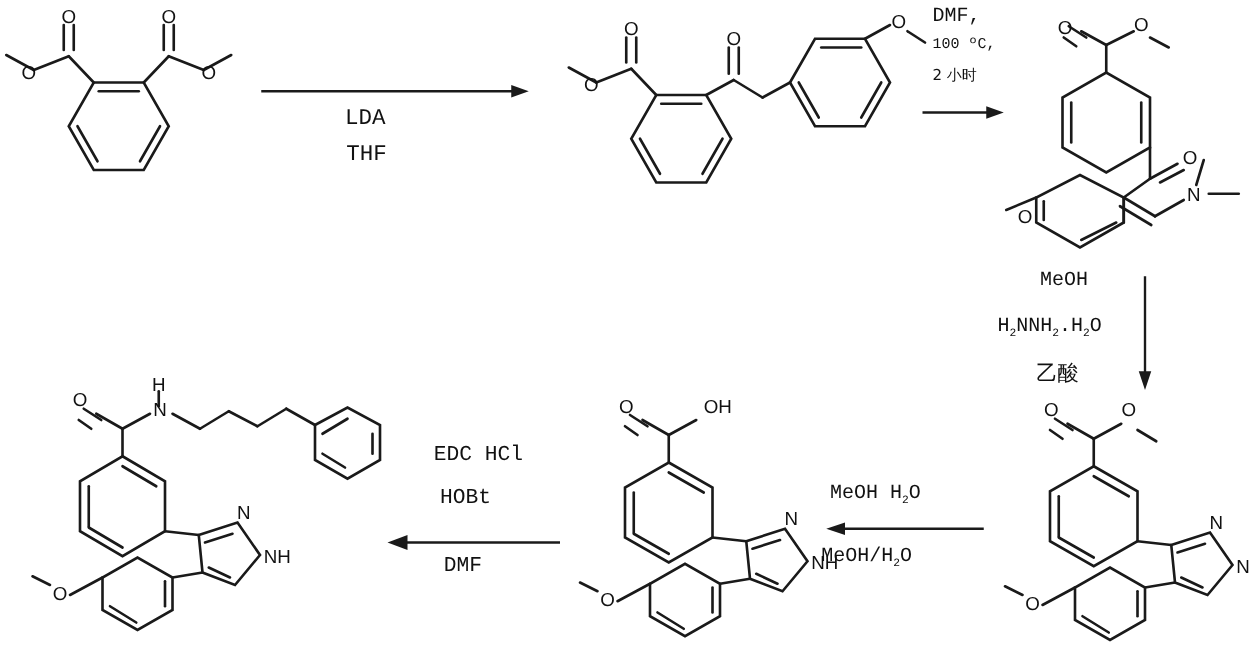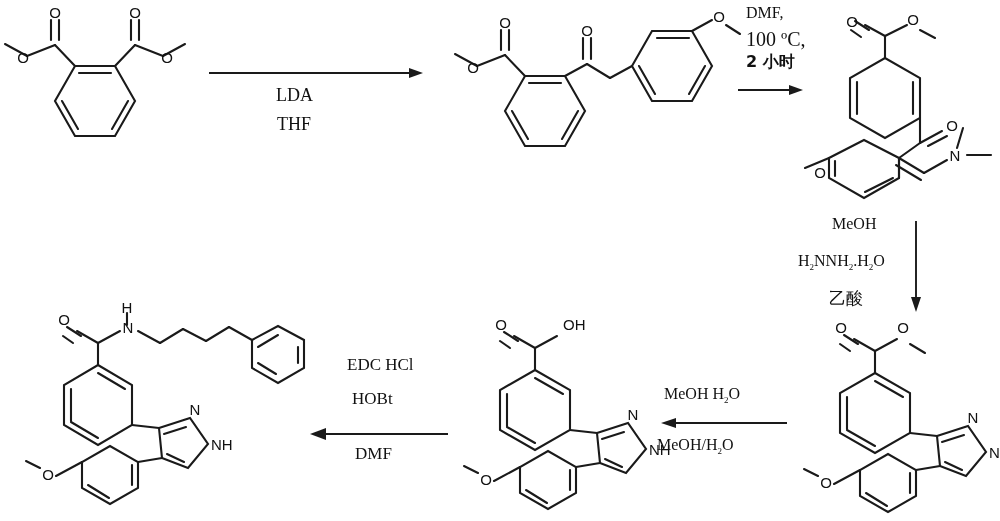--- a/index.html
+++ b/index.html
@@ -1,19 +1,19 @@
 <!DOCTYPE html>
 <html><head>
 <meta charset="utf-8">
 <style>
   html,body{margin:0;padding:0;background:#ffffff;}
   body{width:1000px;height:521px;font-family:"Liberation Sans",sans-serif;color:#1a1a1a;}
   #scheme{position:relative;width:1000px;height:521px;overflow:hidden;background:#fff;}
   svg.struct{position:absolute;overflow:visible;}
-  .cond{position:absolute;white-space:nowrap;font-family:Liberation Serif, serif;color:#111;}
+  .cond{position:absolute;white-space:nowrap;font-family:Liberation Mono, monospace;color:#111;}
   .cond.cn{font-family:"DejaVu Sans",sans-serif;}
   .atom{font-family:"Liberation Sans",sans-serif;fill:#111;}
   .sub{font-size:9px;}
 </style>
 </head>
 <body>
 
 <div id="scheme">
 
   <svg class="struct" style="left:0px; top:0px;" width="210" height="140" viewBox="0 0 210 140">
@@ -83,22 +83,22 @@
     </g>
     <g class="atom" font-size="15" text-anchor="middle">
       <text x="55" y="20">O</text>
       <text x="23" y="65">O</text>
       <text x="137" y="28">O</text>
       <text x="269" y="14">O</text>
     </g>
   </svg>
 
   <div class="cond" style="left:746px; top:4px; font-size:16px;">DMF,</div>
-  <div class="cond" style="left:746px; top:28px; font-size:20px;">100 ºC,</div>
-  <div class="cond cn" style="left:746px; top:52px; font-size:16px;font-weight:bold;">2 小时</div>
+  <div class="cond" style="left:746px; top:28px; font-size:12px;">100 ºC,</div>
+  <div class="cond cn" style="left:746px; top:52px; font-size:12px;">2 小时</div>
   <svg class="struct" style="left:735px; top:80px;" width="75" height="20" viewBox="0 0 75 20">
     <g stroke="#1a1a1a" stroke-width="1.9" fill="#1a1a1a">
       <line x1="3" y1="10" x2="58" y2="10"></line>
       <polygon points="68,10 54,5 54,15" stroke="none"></polygon>
     </g>
   </svg>
 
   <svg class="struct" style="left:795px; top:18px;" width="205" height="205" viewBox="0 0 205 205">
     <g stroke="#1a1a1a" stroke-width="2.1" fill="none" stroke-linecap="round">
 

